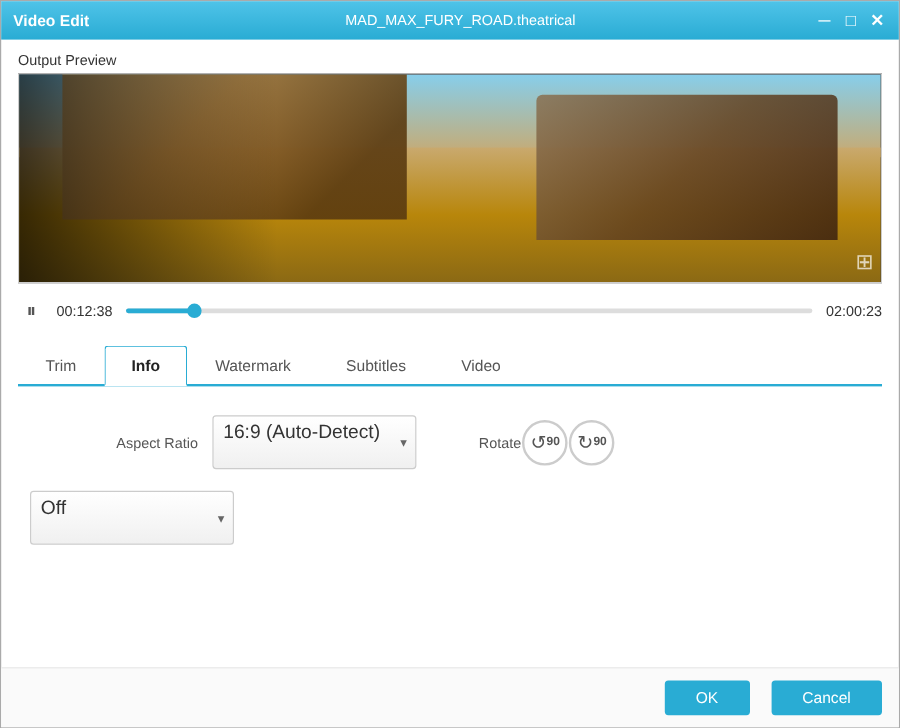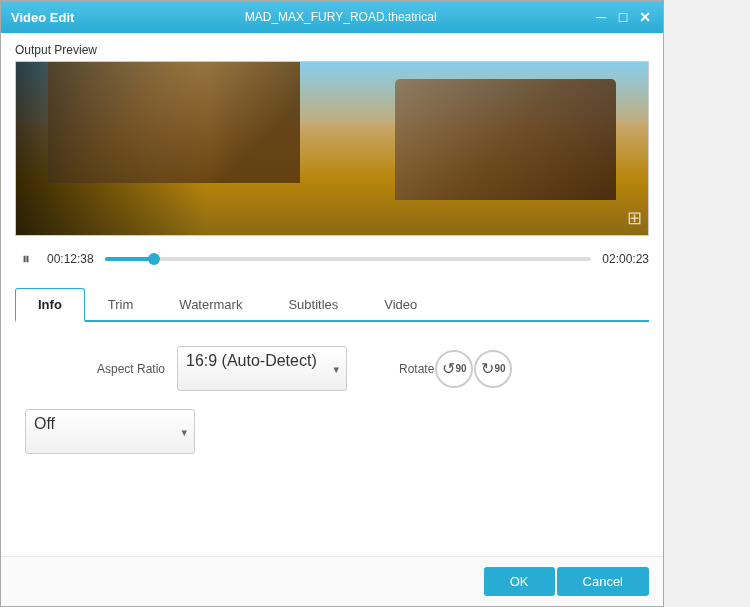--- a/index.html
+++ b/index.html
@@ -6,21 +6,21 @@
     body {
       font-family: Arial, sans-serif;
       font-size: 13px;
       background: #f0f0f0;
       width: 750px;
       height: 607px;
       overflow: hidden;
     }
 
     .window {
-      width: 664px;
+      width: 750px;
       height: 607px;
       border: 1px solid #aaa;
       display: flex;
       flex-direction: column;
       background: #fff;
     }
 
     
     .titlebar {
       background: linear-gradient(to bottom, #4fc3e8, #29acd4);
@@ -312,21 +312,21 @@
     }
     .rotate-arrow {
       font-size: 16px;
     }
 
     
     .bottom-bar {
       padding: 10px 14px;
       display: flex;
       justify-content: flex-end;
-      gap: 2px;
+      gap: 18px;
       border-top: 1px solid #e8e8e8;
       background: #fafafa;
     }
     .btn {
       padding: 7px 26px;
       border: none;
       border-radius: 3px;
       font-size: 13px;
       cursor: pointer;
       font-weight: normal;
@@ -387,25 +387,25 @@
       </div>
       <span class="time-current">00:12:38</span>
       <div class="scrubber-track">
         <div class="scrubber-fill"></div>
         <div class="scrubber-thumb"></div>
       </div>
       <span class="time-total">02:00:23</span>
     </div>
 
     <div class="tabs">
+      <div class="tab">
+        <span>Trim</span>
+      </div>
       <div class="tab active">
         <span>Info</span>
-      </div>
-      <div class="tab">
-        <span>Trim</span>
       </div>
       <div class="tab">
         <span>Watermark</span>
       </div>
       <div class="tab">
         <span>Subtitles</span>
       </div>
       <div class="tab">
         <span>Video</span>
       </div>

